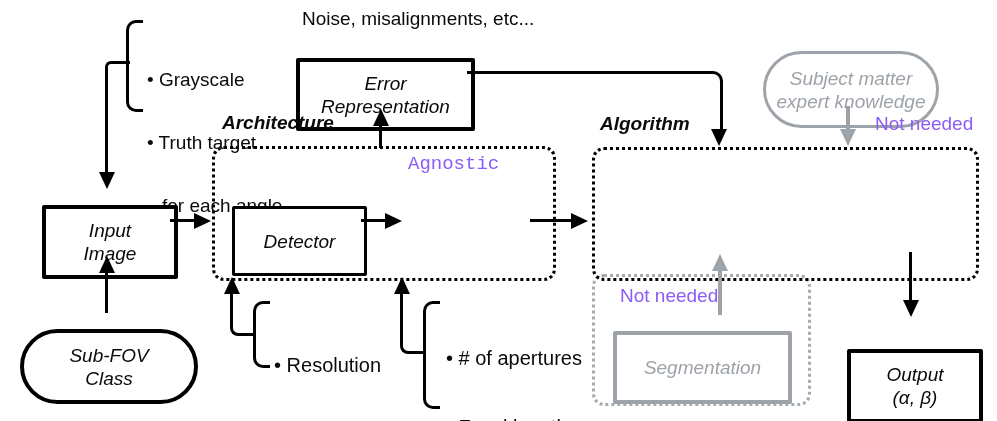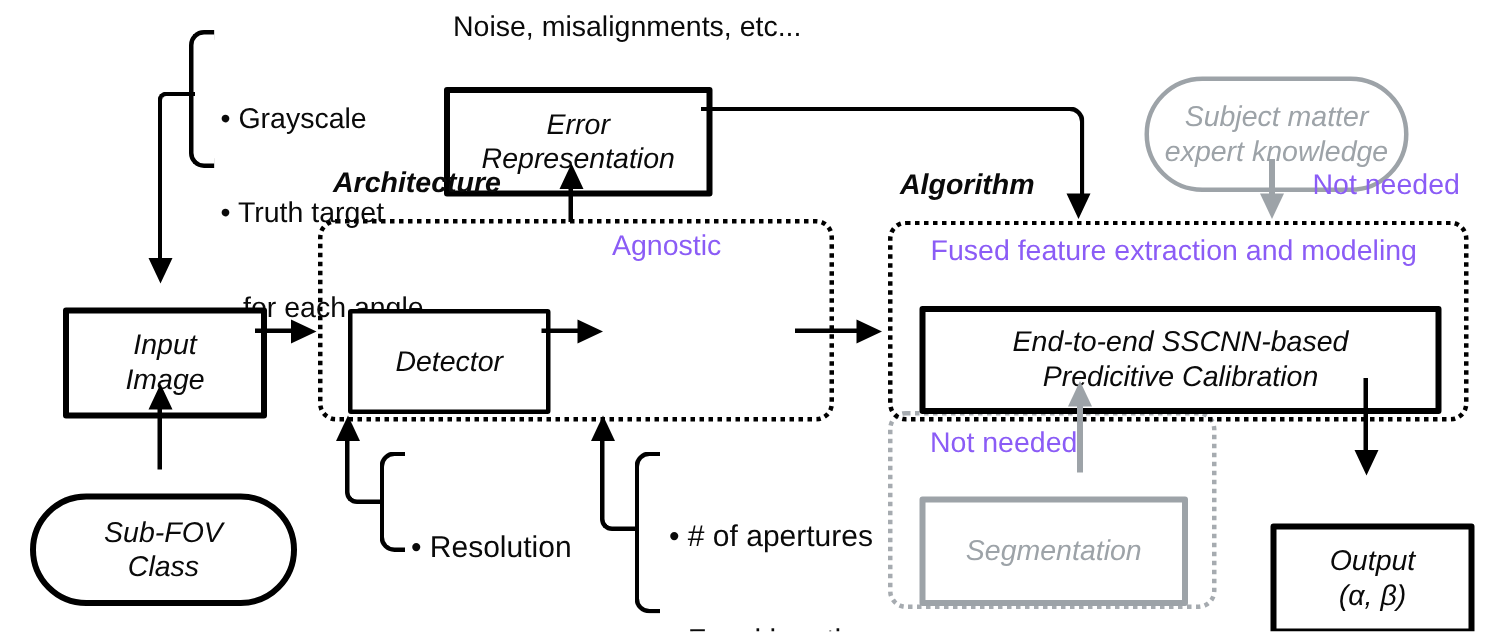--- a/index.html
+++ b/index.html
@@ -84,37 +84,32 @@
     <div>Subject matter</div>
     <div>expert knowledge</div>
   </div>
   <div class="vline grayline" style="left:846px;top:106px;height:26px;width:3.5px;"></div>
   <div class="ah ah-down gray" style="left:840px;top:129px;"></div>
   <div class="lbl green" style="left:875px;top:113px;">Not needed</div>
 
   <div class="lbl bold-italic" style="left:222px;top:112px;">Architecture</div>
   <div class="lbl bold-italic" style="left:600px;top:113px;">Algorithm</div>
 
-  <div class="lbl green" style="left:408px;top:154px;">Agnostic</div>
+  <div class="lbl green" style="left:408px;top:154px;font-family:Liberation Mono, monospace;">Agnostic</div>
 
   <div class="box thin" style="left:232px;top:190px;width:129px;height:64px;">
     <div>Detector</div>
   </div>
 
   <div class="hline" style="left:361px;top:219px;width:26px;"></div>
   <div class="ah ah-right" style="left:385px;top:213px;"></div>
 
   <div class="hline" style="left:530px;top:219px;width:44px;"></div>
   <div class="ah ah-right" style="left:571px;top:213px;"></div>
 
-  <div class="lbl green" style="left:592px;top:157px;width:381px;text-align:center;">Fused feature extraction and modeling</div>
-  <div class="box" style="left:613px;top:188px;width:340px;height:64px;">
-    <div>End-to-end SSCNN-based</div>
-    <div>Predicitive Calibration</div>
-  </div>
 
   <div class="box" style="left:42px;top:189px;width:128px;height:66px;">
     <div>Input</div>
     <div>Image</div>
   </div>
 
   <div class="hline" style="left:170px;top:219px;width:26px;"></div>
   <div class="ah ah-right" style="left:194px;top:213px;"></div>
 
   <div class="box stadium" style="left:20px;top:313px;width:170px;height:67px;">

